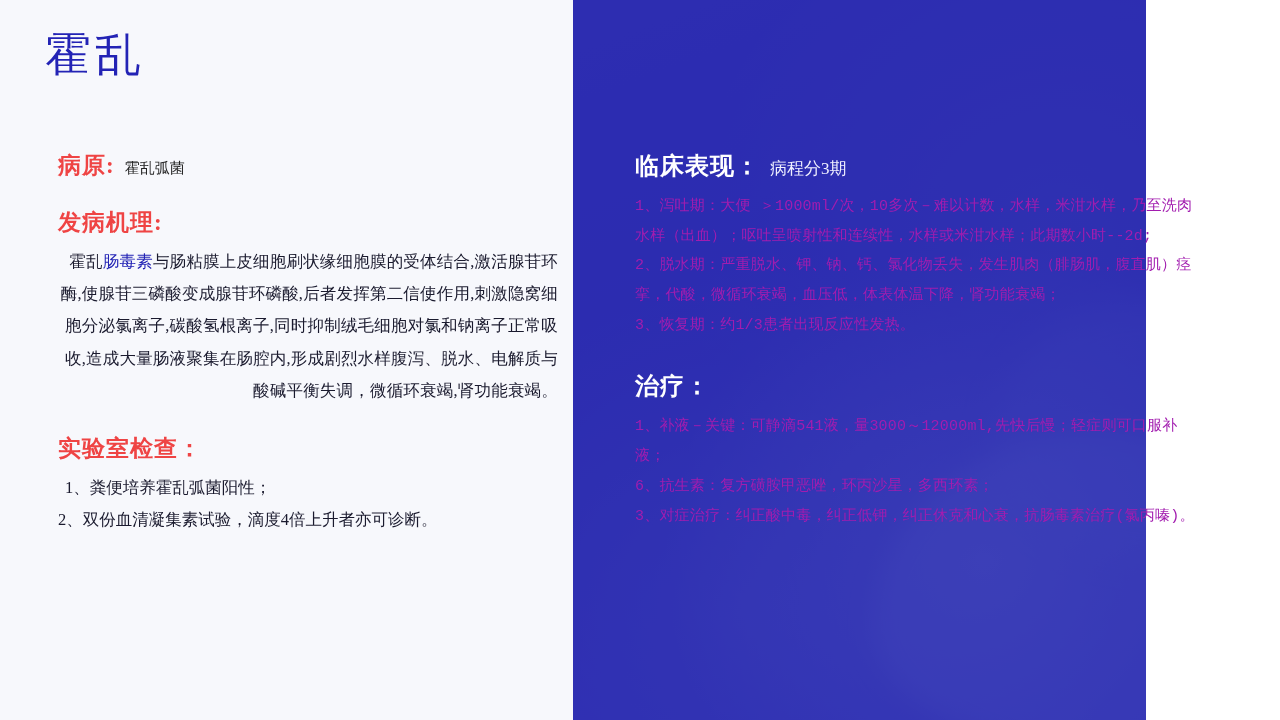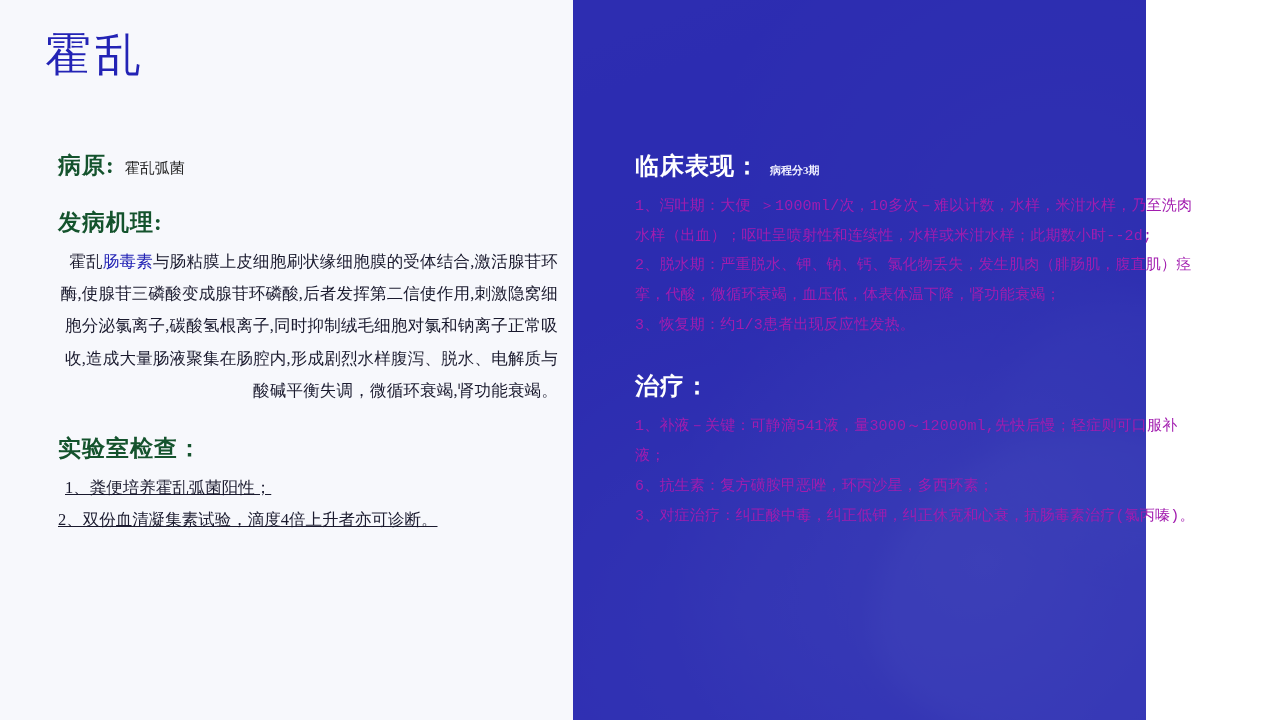--- a/index.html
+++ b/index.html
@@ -42,21 +42,21 @@
     left: 58px;
     top: 150px;
     width: 500px;
   }
   .head-row {
     display: flex;
     align-items: baseline;
     gap: 10px;
   }
   .heading {
-    color: #14532d;
+    color: #ef4444;
     font-weight: bold;
     font-size: 23px;
     letter-spacing: 1px;
     margin: 0;
   }
   .heading.small-gap {
     margin-top: 26px;
   }
   .inline-note {
     color: #222222;
@@ -75,21 +75,20 @@
   .para .hl {
     color: #2323b5;
   }
   .list {
     margin: 8px 0 0 0;
     padding: 0;
     list-style: none;
     color: #1a1a2e;
     font-size: 16.5px;
     line-height: 1.95;
-    text-decoration: underline;
   }
   .list li { white-space: nowrap; }
   .list li.indent { padding-left: 7px; }
 
   
   .right-pane {
     position: relative;
     width: 640px;
     height: 720px;
     overflow: hidden;
@@ -138,22 +137,22 @@
   }
   .r-heading {
     color: #ffffff;
     font-weight: bold;
     font-size: 24px;
     letter-spacing: 1px;
     margin: 0;
   }
   .r-inline-note {
     color: #f0f0ff;
-    font-size: 11px;
-    font-weight: bold;
+    font-size: 17px;
+    font-weight: normal;
   }
   .r-list {
     margin: 10px 0 0 0;
     padding: 0;
     list-style: none;
     color: #a21caf;
     font-size: 15px;
     line-height: 1.98;
     letter-spacing: 0.2px;
     font-family: Liberation Mono, monospace;

